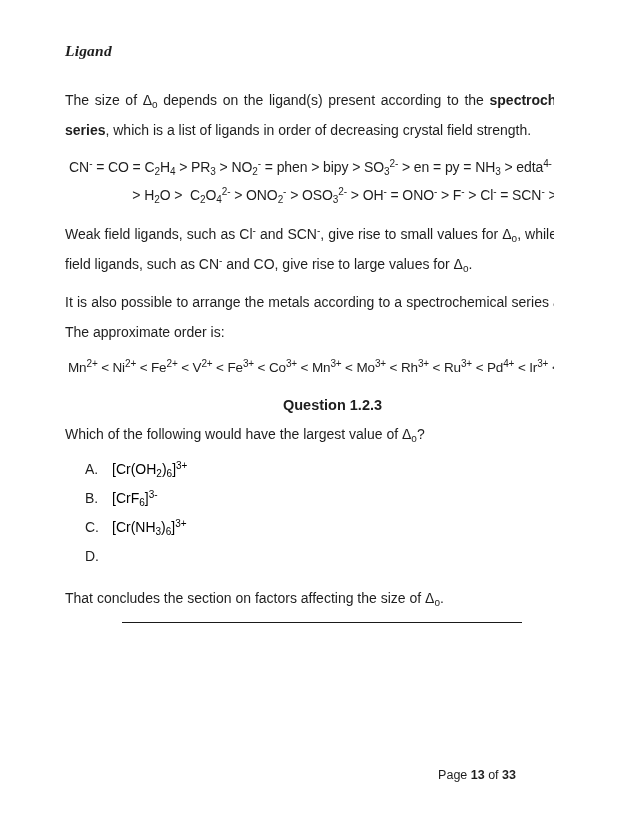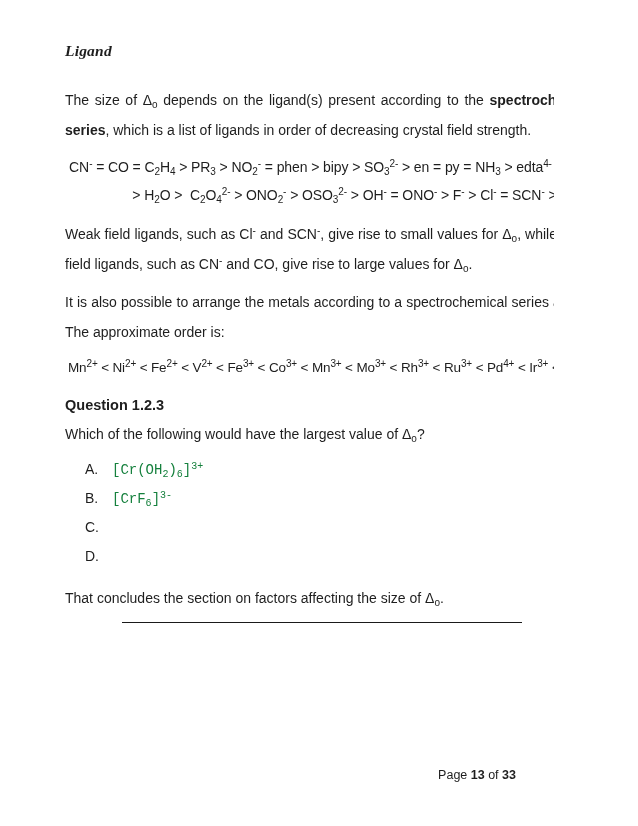--- a/index.html
+++ b/index.html
@@ -45,38 +45,39 @@
     white-space:nowrap;
     letter-spacing:-0.15px;
     margin:2px 0 10px 0;
     padding-left:3px;
   }
   .question-title{
     font-weight:700;
     font-size:14.5px;
     line-height:28px;
     margin:0;
+    text-align:center;
   }
   .question-prompt{
     line-height:30px;
     margin:0 0 6px 0;
   }
   .options{margin:0 0 2px 20px;}
   .option-row{
     display:flex;
     align-items:baseline;
     line-height:29px;
     height:29px;
   }
   .opt-letter{
     width:27px;
     flex:0 0 27px;
     color:#1e1e1e;
   }
-  .formula{color:#15803d;font-family:Liberation Mono, monospace;}
+  .formula{color:#000000;}
   .closing{line-height:30px;margin:12px 0 0 0;}
   .divider{
     width:400px;
     height:0;
     border:none;
     border-top:1.6px solid #1a1a1a;
     margin:9px 0 0 57px;
   }
   .footer{
     position:absolute;
@@ -119,20 +120,21 @@
         <div class="option-row">
           <span class="opt-letter">A.</span>
           <span class="formula">[Cr(OH<sub>2</sub>)<sub>6</sub>]<sup>3+</sup></span>
         </div>
         <div class="option-row">
           <span class="opt-letter">B.</span>
           <span class="formula">[CrF<sub>6</sub>]<sup>3-</sup></span>
         </div>
         <div class="option-row">
           <span class="opt-letter">C.</span>
+          <span class="formula">[Cr(NH<sub>3</sub>)<sub>6</sub>]<sup>3+</sup></span>
         </div>
         <div class="option-row">
           <span class="opt-letter">D.</span>
         </div>
       </div>
     </div>
 
     <p class="closing">That concludes the section on factors affecting the size of Δ<sub>o</sub>.</p>
 
     <hr class="divider">

